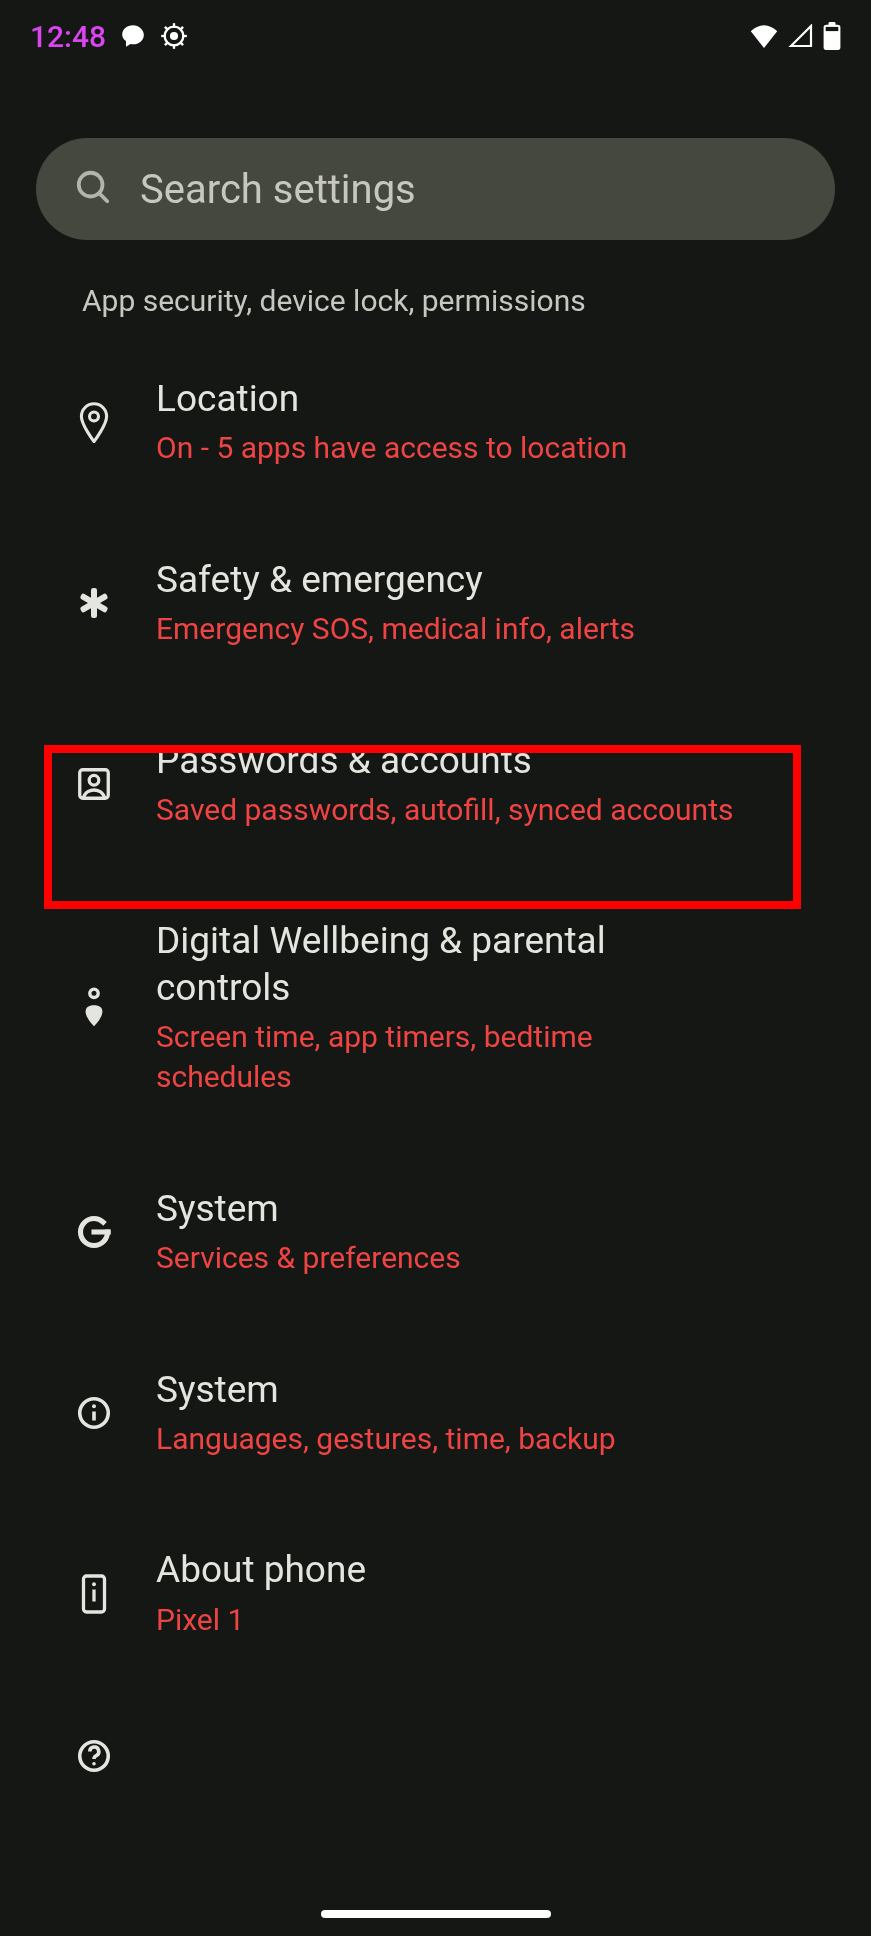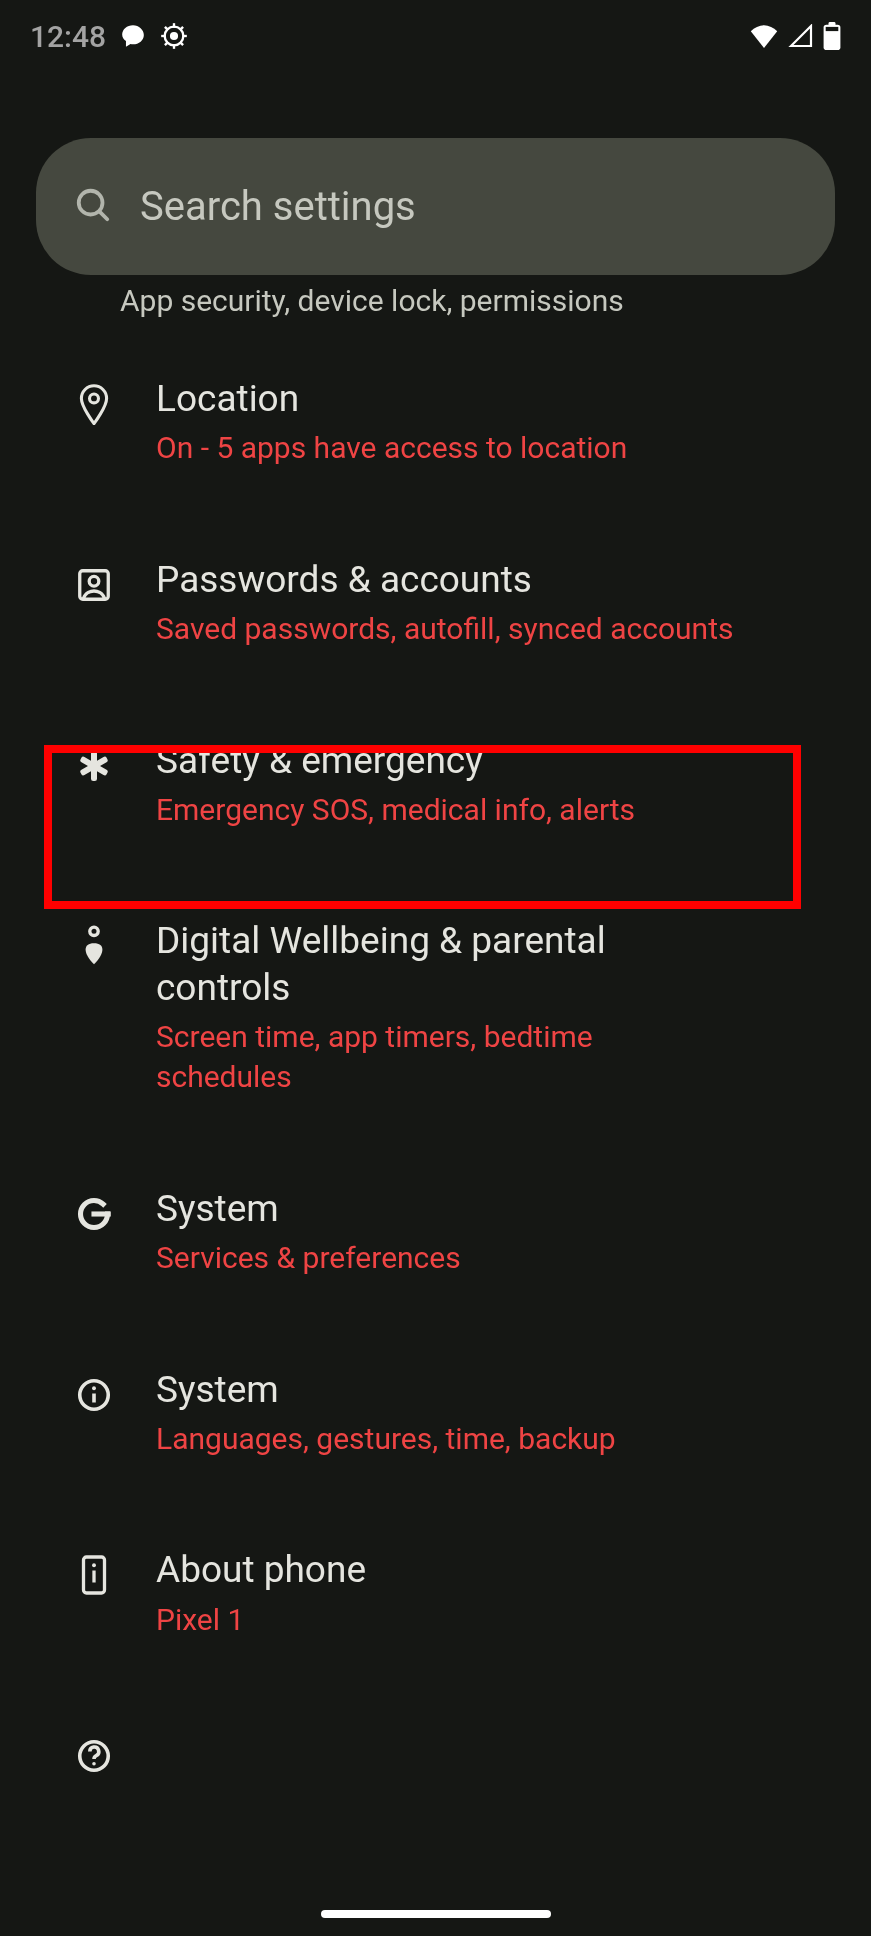--- a/index.html
+++ b/index.html
@@ -27,36 +27,36 @@
     box-sizing: border-box;
   }
   .status-left {
     display: flex;
     align-items: center;
     gap: 14px;
   }
   .clock {
     font-size: 30px;
     font-weight: 500;
-    color: #a3a3a3;
+    color: #d946ef;
   }
   .status-right {
     display: flex;
     align-items: center;
     gap: 8px;
   }
   .status-icon svg { display:block; }
 
   
   .search-wrap {
     position: absolute;
     top: 138px;
     left: 36px;
     right: 36px;
-    height: 137px;
+    height: 102px;
     background: #45483f;
     border-radius: 55px;
     display: flex;
     align-items: center;
     padding-left: 38px;
     box-sizing: border-box;
   }
   .search-wrap .search-icon { opacity:.85; }
   .search-placeholder {
     font-size: 40px;
@@ -69,28 +69,29 @@
   .list {
     position: absolute;
     top: 252px;
     left: 0;
     right: 0;
     bottom: 0;
   }
   .partial-sub {
     font-size: 30px;
     color: #c6c8bf;
-    padding-left: 120px;
+    padding-left: 82px;
     padding-top: 28px;
     padding-bottom: 10px;
     line-height: 1.4;
   }
 
   .item {
     display: flex;
+    align-items: center;
     padding: 44px 36px 44px 66px;
     box-sizing: border-box;
   }
   .item-icon {
     width: 56px;
     height: 56px;
     display: flex;
     align-items: center;
     justify-content: center;
     flex-shrink: 0;
@@ -202,48 +203,48 @@
         </svg>
     </span>
     <div class="item-text">
       <span class="item-title">Location</span>
       <span class="item-sub">On - 5 apps have access to location</span>
     </div>
   </div>
 
   <div class="item">
     <span class="item-icon">
+      <svg width="36" height="36" viewBox="0 0 24 24" fill="#e5e5df">
+          <rect x="10" y="2" width="4" height="20" rx="1.5"></rect>
+          <rect x="10" y="2" width="4" height="20" rx="1.5" transform="rotate(60 12 12)"></rect>
+          <rect x="10" y="2" width="4" height="20" rx="1.5" transform="rotate(-60 12 12)"></rect>
+        </svg>
+    </span>
+    <div class="item-text">
+      <span class="item-title">Safety &amp; emergency</span>
+      <span class="item-sub">Emergency SOS, medical info, alerts</span>
+    </div>
+  </div>
+
+  <div class="item">
+    <span class="item-icon">
       <svg width="36" height="36" viewBox="0 0 24 24" fill="none" stroke="#e5e5df" stroke-width="2.2">
           <rect x="2.5" y="2.5" width="19" height="19" rx="2"></rect>
           <circle cx="12" cy="9.5" r="3.2"></circle>
           <path d="M5 21c1.2-4 5-5 7-5s5.8 1 7 5"></path>
         </svg>
     </span>
     <div class="item-text">
       <span class="item-title">Passwords &amp; accounts</span>
       <span class="item-sub">Saved passwords, autofill, synced accounts</span>
     </div>
   </div>
 
   <div class="item">
     <span class="item-icon">
-      <svg width="36" height="36" viewBox="0 0 24 24" fill="#e5e5df">
-          <rect x="10" y="2" width="4" height="20" rx="1.5"></rect>
-          <rect x="10" y="2" width="4" height="20" rx="1.5" transform="rotate(60 12 12)"></rect>
-          <rect x="10" y="2" width="4" height="20" rx="1.5" transform="rotate(-60 12 12)"></rect>
-        </svg>
-    </span>
-    <div class="item-text">
-      <span class="item-title">Safety &amp; emergency</span>
-      <span class="item-sub">Emergency SOS, medical info, alerts</span>
-    </div>
-  </div>
-
-  <div class="item">
-    <span class="item-icon">
       <svg width="34" height="42" viewBox="0 0 24 30" fill="none" stroke="#e5e5df" stroke-width="2.4">
           <circle cx="12" cy="4.5" r="3"></circle>
           <path d="M12 28 C4 20 4 13 12 13 C20 13 20 20 12 28 Z" fill="#e5e5df" stroke="none"></path>
         </svg>
     </span>
     <div class="item-text" style="max-width:560px;">
       <span class="item-title">Digital Wellbeing &amp; parental controls</span>
       <span class="item-sub">Screen time, app timers, bedtime schedules</span>
     </div>
   </div>

